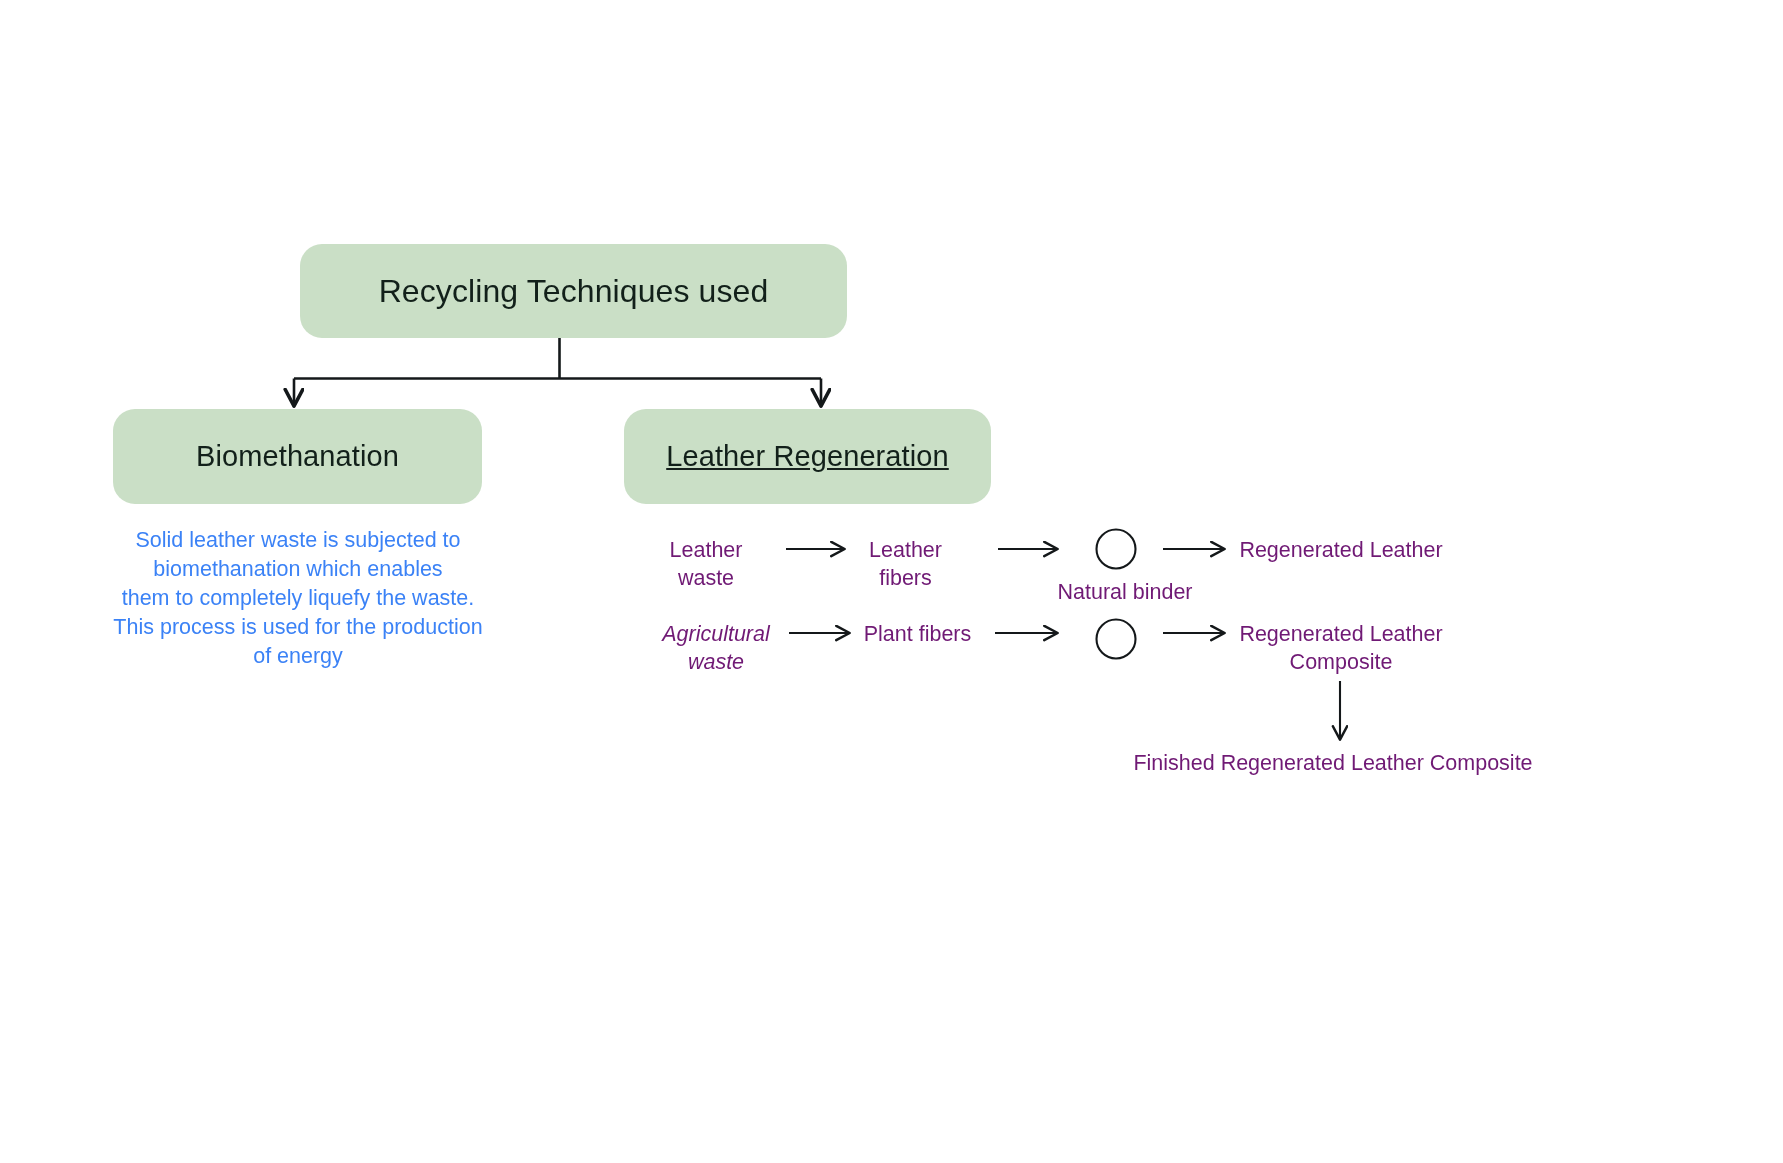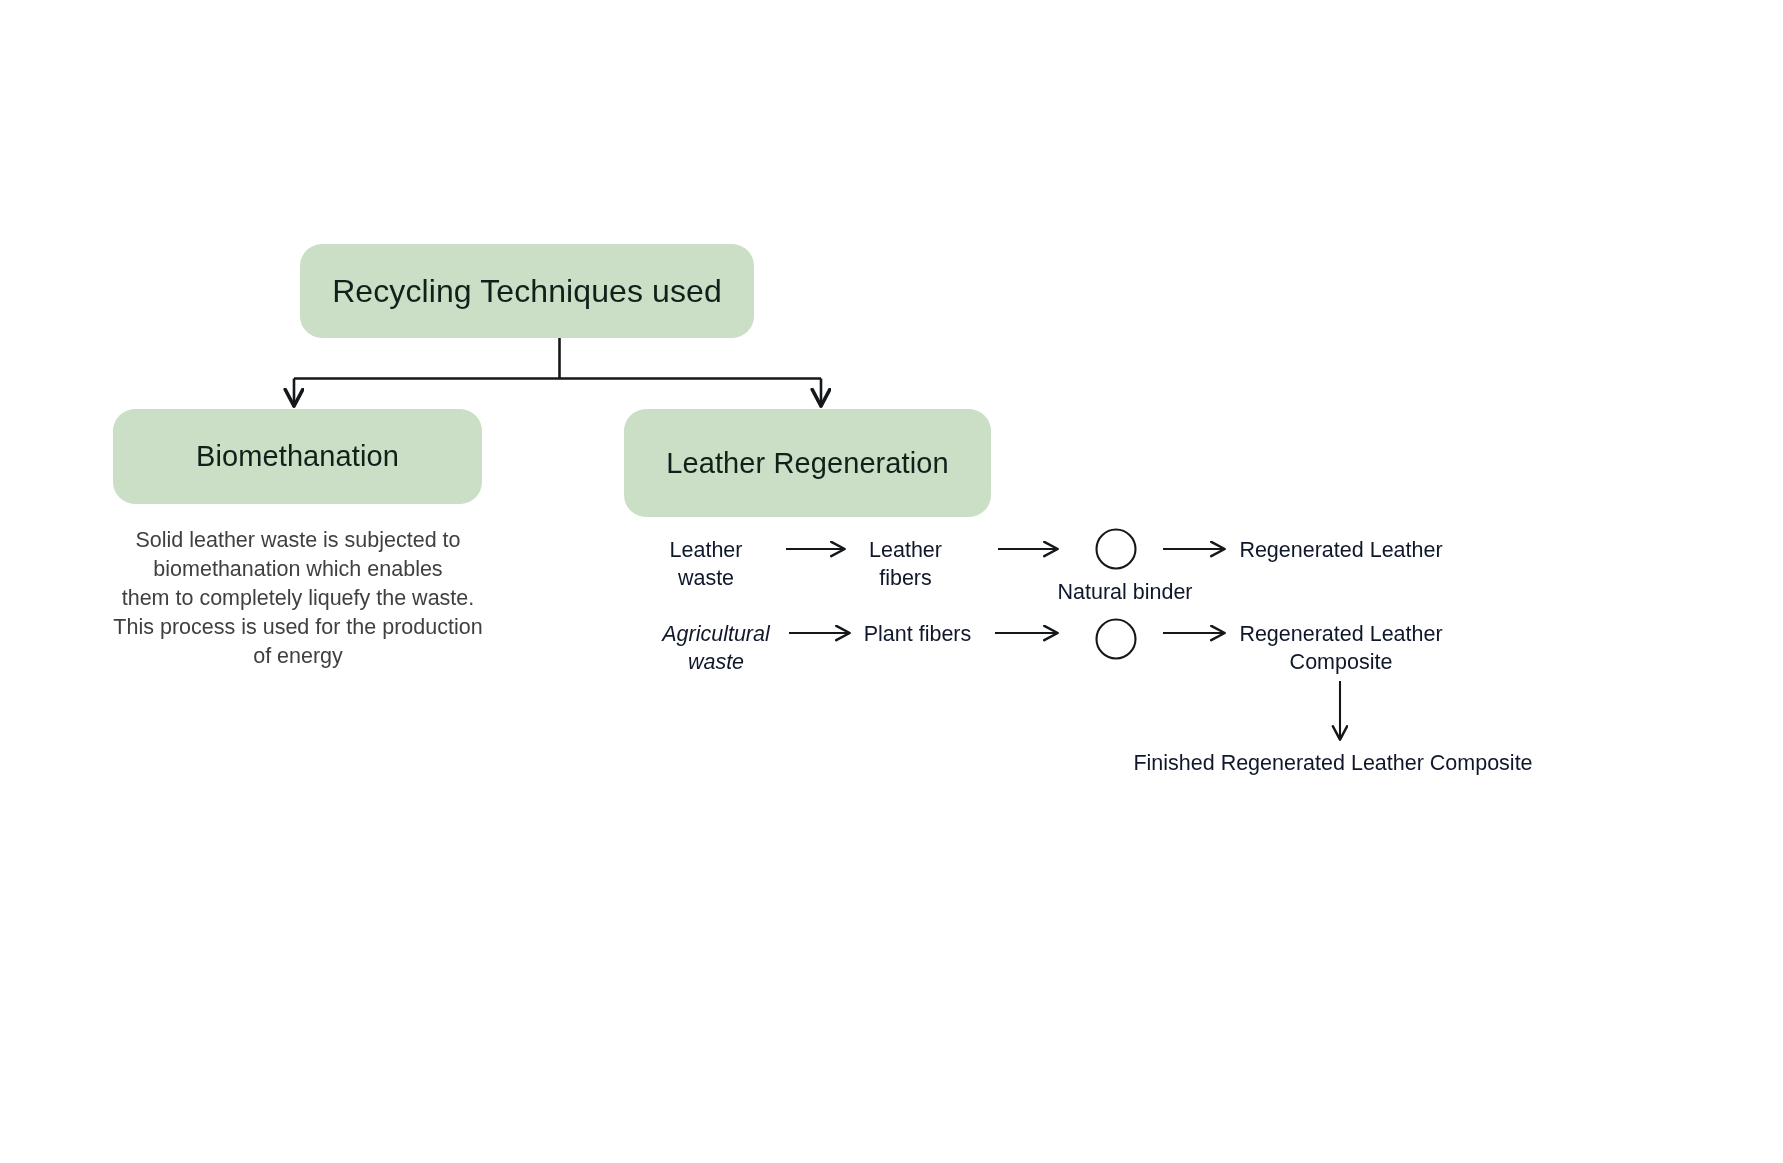--- a/index.html
+++ b/index.html
@@ -37,36 +37,37 @@
     letter-spacing: 0.1px;
     color: #12201a;
     text-align: center;
     line-height: 1.2;
     white-space: nowrap;
   }
 
   #root-node {
     left: 300px;
     top: 244px;
-    width: 454px;
+    width: 547px;
     height: 94px;
   }
   #root-node .node-label { font-size: 32px; }
 
   #bio-node {
     left: 113px;
     top: 409px;
     width: 369px;
     height: 95px;
   }
   #leather-node {
     left: 624px;
     top: 409px;
     width: 367px;
-    height: 108px;
+    height: 95px;
+    text-decoration: underline;
   }
 
   
   .svg-layer {
     position: absolute;
     left: 0;
     top: 0;
     width: 1783px;
     height: 1163px;
     pointer-events: none;
@@ -74,30 +75,30 @@
 
   
   #bio-desc {
     position: absolute;
     left: 98px;
     top: 526px;
     width: 400px;
     text-align: center;
     font-size: 21.5px;
     line-height: 29px;
-    color: #404040;
+    color: #3b82f6;
     white-space: pre-line;
   }
 
   
   .flow-label {
     position: absolute;
     font-size: 21.5px;
     line-height: 28px;
-    color: #0f172a;
+    color: #701a75;
     text-align: center;
     white-space: pre-line;
   }
 
   #lbl-leather-waste   { left: 639px;  top: 536px; width: 134px; }
   #lbl-leather-fibers  { left: 840px;  top: 536px; width: 131px; }
   #lbl-regen-leather   { left: 1239px; top: 536px; width: 204px; }
   #lbl-natural-binder  { left: 1055px; top: 578px; width: 140px; }
 
   #lbl-agri-waste      { left: 654px;  top: 620px; width: 124px; font-style: italic; }

